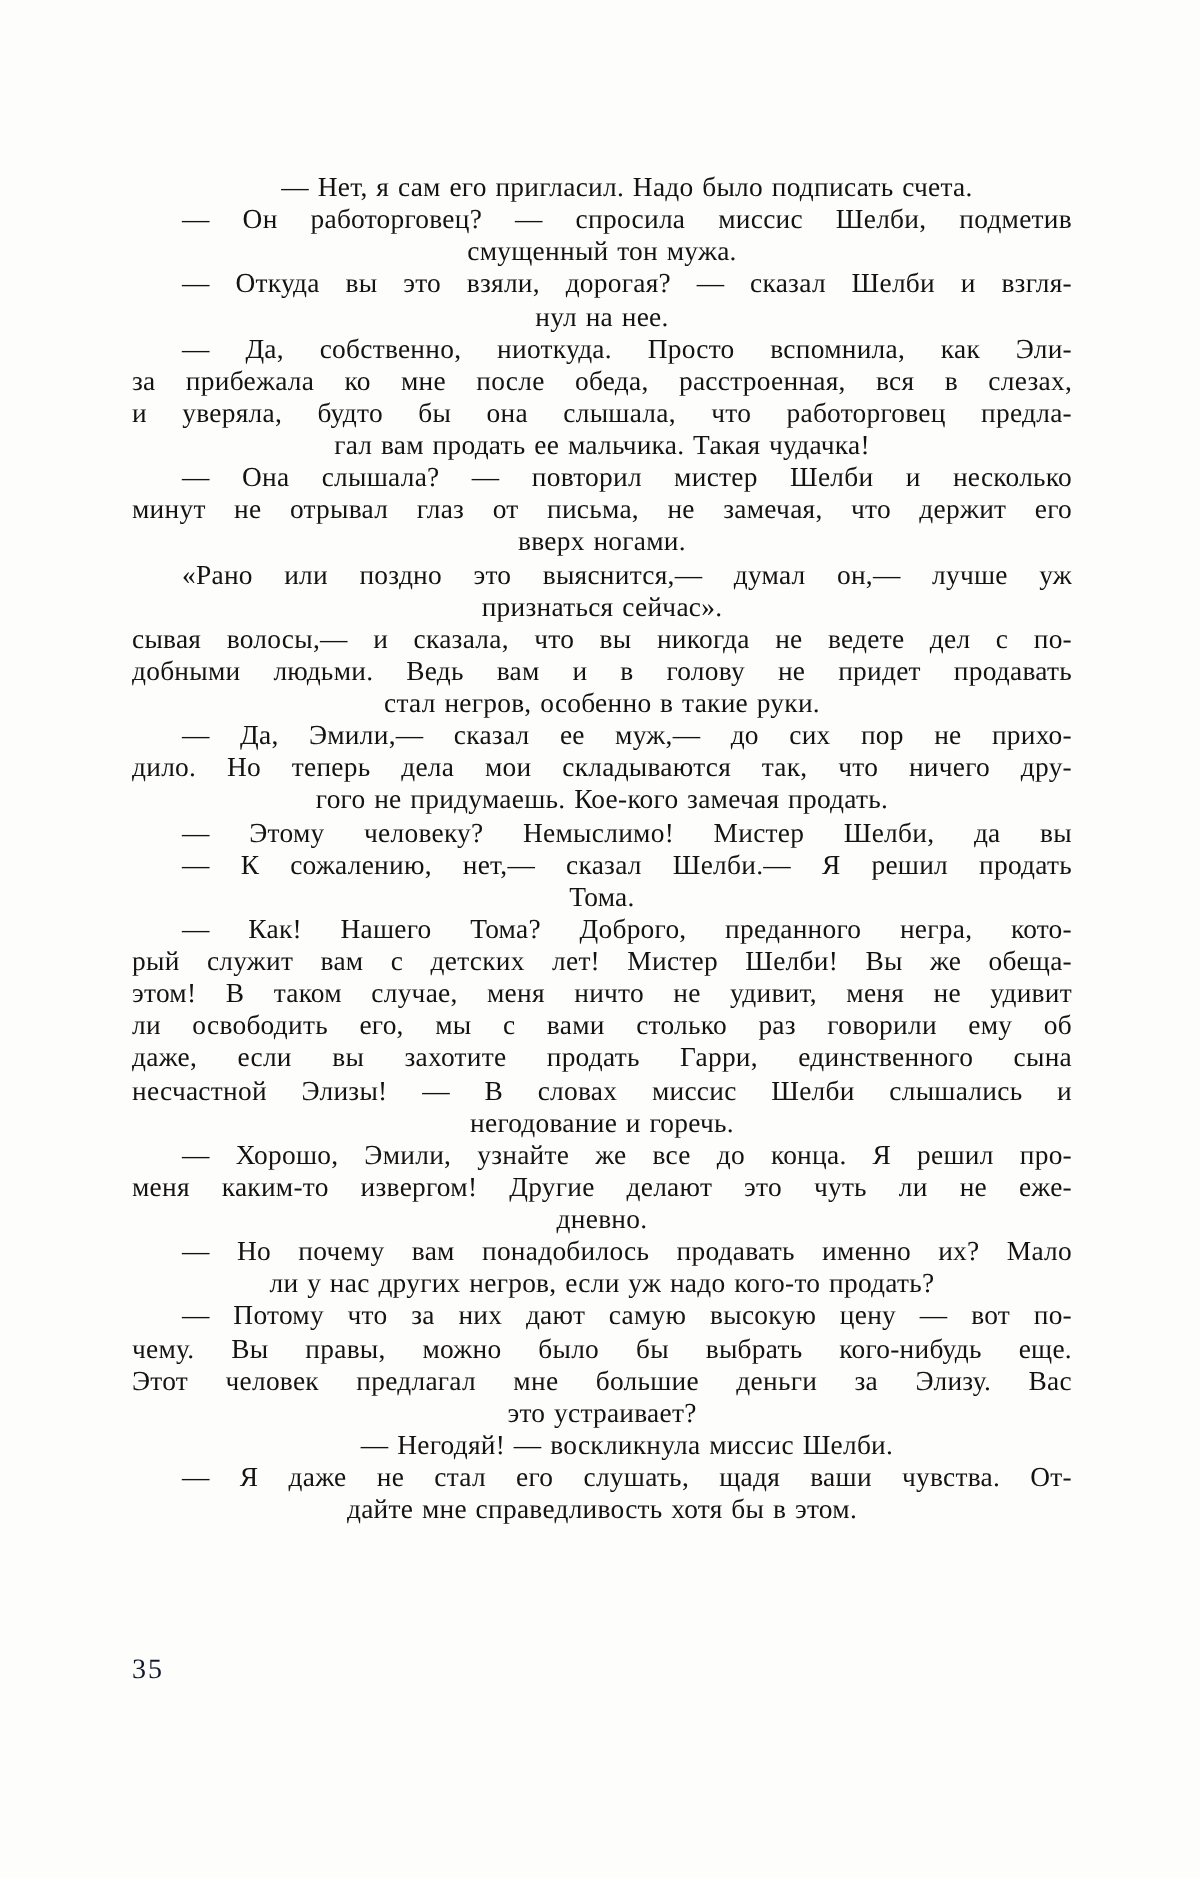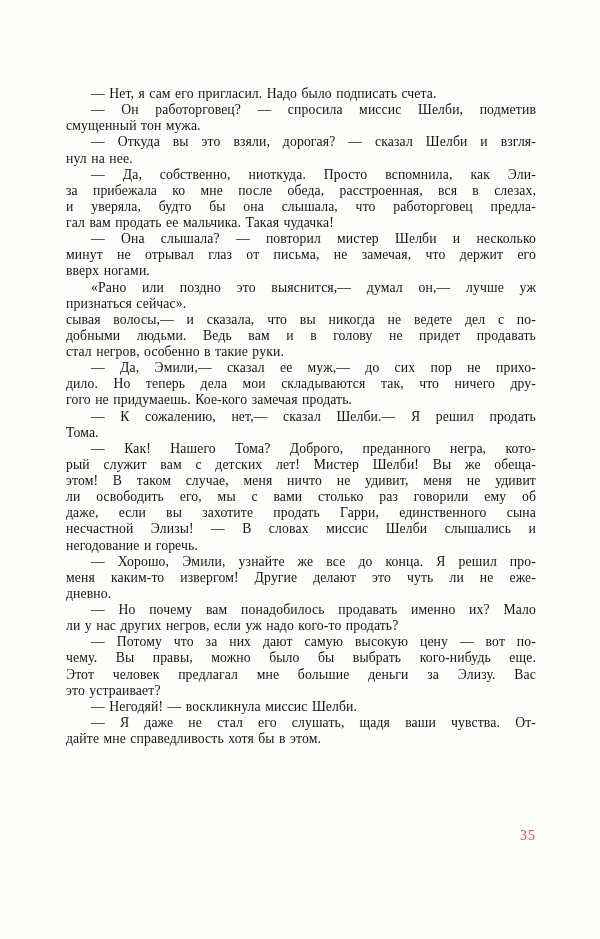--- a/index.html
+++ b/index.html
@@ -24,40 +24,40 @@
     width: 470px;
     font-size: 13.7px;
     line-height: 16.13px;
     word-spacing: 0.06em;
     letter-spacing: 0.01em;
   }
   .text-line {
     height: 16.13px;
     overflow: hidden;
     white-space: normal;
-    text-align: left;
+    text-align: center;
   }
   
   .text-line.just {
     text-align: justify;
     text-align-last: justify;
   }
   
   .text-line.first {
     text-indent: 25px;
   }
   .page-number {
     position: absolute;
     left: 66px;
     top: 828px;
     width: 470px;
-    text-align: right;
+    text-align: left;
     font-size: 14px;
     letter-spacing: 1px;
-    color: #ef4444;
+    color: #0f172a;
     font-family: "Liberation Serif", "DejaVu Serif", serif;
   }
 </style>
 </head>
 <body>
 
 <div class="scan-page">
   <div class="text-block">
       <div class="text-line first">— Нет, я сам его пригласил. Надо было подписать счета.</div>
       <div class="text-line first just">— Он работорговец? — спросила миссис Шелби, подметив</div>
@@ -72,20 +72,21 @@
       <div class="text-line just">минут не отрывал глаз от письма, не замечая, что держит его</div>
       <div class="text-line">вверх ногами.</div>
       <div class="text-line first just">«Рано или поздно это выяснится,— думал он,— лучше уж</div>
       <div class="text-line">признаться сейчас».</div>
       <div class="text-line just">сывая волосы,— и сказала, что вы никогда не ведете дел с по-</div>
       <div class="text-line just">добными людьми. Ведь вам и в голову не придет продавать</div>
       <div class="text-line">стал негров, особенно в такие руки.</div>
       <div class="text-line first just">— Да, Эмили,— сказал ее муж,— до сих пор не прихо-</div>
       <div class="text-line just">дило. Но теперь дела мои складываются так, что ничего дру-</div>
       <div class="text-line">гого не придумаешь. Кое-кого замечая продать.</div>
+      <div class="text-line first just">— Этому человеку? Немыслимо! Мистер Шелби, да вы</div>
       <div class="text-line first just">— К сожалению, нет,— сказал Шелби.— Я решил продать</div>
       <div class="text-line">Тома.</div>
       <div class="text-line first just">— Как! Нашего Тома? Доброго, преданного негра, кото-</div>
       <div class="text-line just">рый служит вам с детских лет! Мистер Шелби! Вы же обеща-</div>
       <div class="text-line just">этом! В таком случае, меня ничто не удивит, меня не удивит</div>
       <div class="text-line just">ли освободить его, мы с вами столько раз говорили ему об</div>
       <div class="text-line just">даже, если вы захотите продать Гарри, единственного сына</div>
       <div class="text-line just">несчастной Элизы! — В словах миссис Шелби слышались и</div>
       <div class="text-line">негодование и горечь.</div>
       <div class="text-line first just">— Хорошо, Эмили, узнайте же все до конца. Я решил про-</div>

